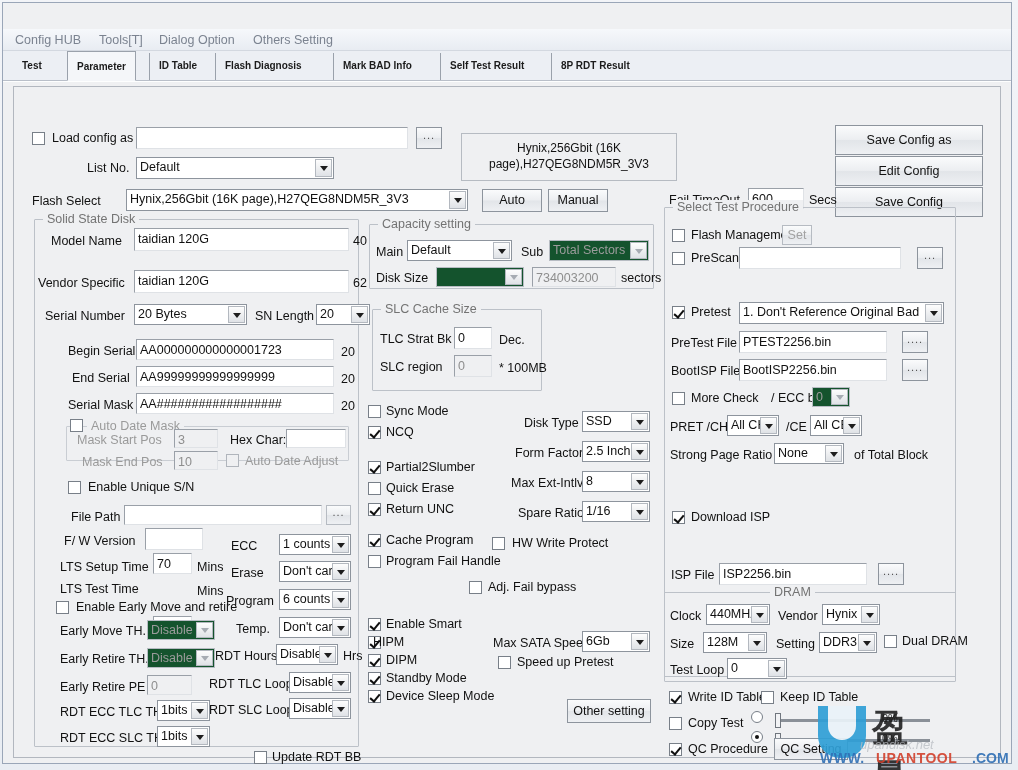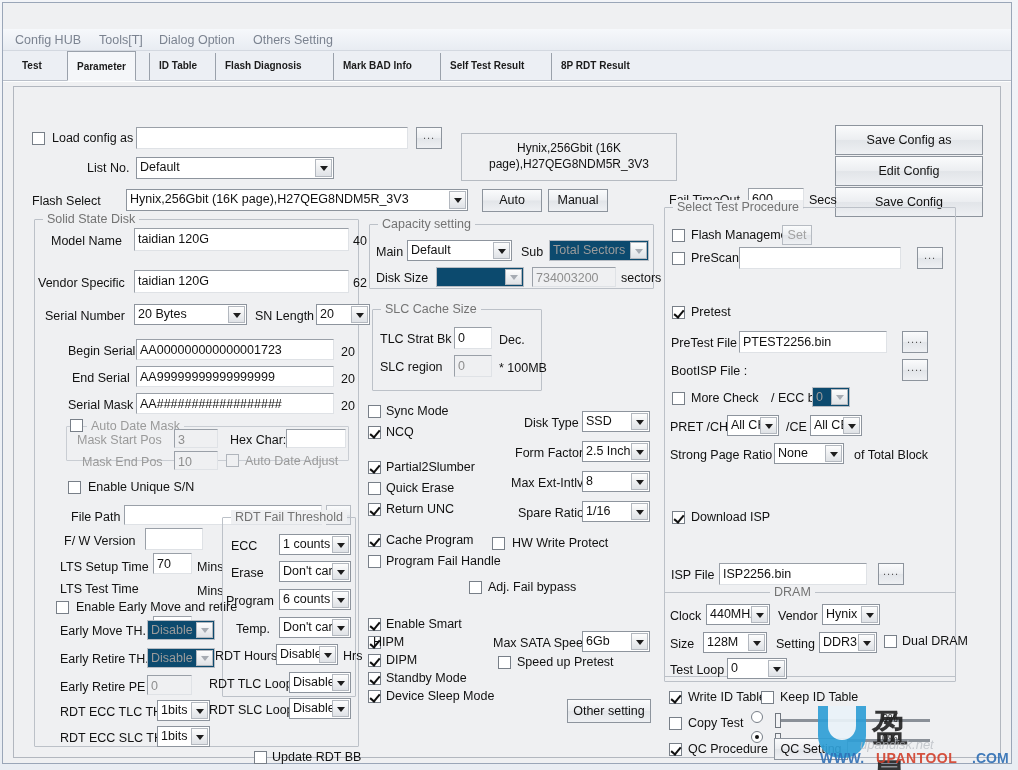--- a/index.html
+++ b/index.html
@@ -146,21 +146,21 @@
     position: absolute; right: 1px; top: 1px;
     width: 17px; bottom: 1px;
     background: linear-gradient(180deg,#fdfdfd,#dfe2e6);
     border: 1px solid #b3b8bf;
   }
   .combo .arrow:after {
     content: ""; position: absolute; left: 4px; top: 50%; margin-top: -2px;
     border-left: 4px solid transparent; border-right: 4px solid transparent;
     border-top: 5px solid #1d1d1d;
   }
-  .combo.dis { background: #0c4a6e; color: #9b9b9b; border-color: #b7bcc3; }
+  .combo.dis { background: #14532d; color: #9b9b9b; border-color: #b7bcc3; }
   .combo.dis .arrow:after { border-top-color: #a7acb3; }
   .btn {
     position: absolute;
     background: linear-gradient(180deg,#fafbfc 0%,#eceef1 48%,#e2e5e9 52%,#eef0f3 100%);
     border: 1px solid #8d949d;
     font-size: 12.5px; color: #111;
     text-align: center;
     line-height: 1;
     display: flex; align-items: center; justify-content: center;
     white-space: nowrap;
@@ -399,23 +399,20 @@
           <span>1bits</span>
           <span class="arrow"></span>
         </div>
 
         <div class="lbl" style="left:46px; top:644px;">RDT ECC SLC TH</div>
         <div class="combo" style="left:143px; top:639px; width:53px; height:21px;">
           <span>1bits</span>
           <span class="arrow"></span>
         </div>
 
-        <div class="group" style="left:208px; top:430px; width:134px; height:180px;">
-          <div class="gtitle">RDT Fail Threshold</div>
-        </div>
         <div class="lbl" style="left:217px; top:452px;">ECC</div>
         <div class="combo" style="left:265px; top:447px; width:72px; height:21px;">
           <span>1 counts</span>
           <span class="arrow"></span>
         </div>
         <div class="lbl" style="left:217px; top:479px;">Erase</div>
         <div class="combo" style="left:265px; top:474px; width:72px; height:21px;">
           <span>Don't care</span>
           <span class="arrow"></span>
         </div>
@@ -555,26 +552,31 @@
         <div class="lbl" style="left:677px; top:141px;">Flash Management</div>
         <div class="btn dis" style="left:768px; top:138px; width:30px; height:20px;">Set</div>
 
         <div class="chk" style="left:658px; top:165px;"></div>
         <div class="lbl" style="left:677px; top:164px;">PreScan</div>
         <div class="txt" style="left:725px; top:160px; width:162px; height:22px;"></div>
         <div class="btn dots" style="left:903px; top:160px; width:26px; height:22px;">...</div>
 
         <div class="chk on" style="left:658px; top:219px;"></div>
         <div class="lbl" style="left:677px; top:218px;">Pretest</div>
+        <div class="combo" style="left:725px; top:215px; width:205px; height:22px;">
+          <span>1. Don't Reference Original Bad</span>
+          <span class="arrow"></span>
+        </div>
 
         <div class="lbl" style="left:657px; top:249px;">PreTest File :</div>
         <div class="txt" style="left:725px; top:244px; width:148px; height:22px;">PTEST2256.bin</div>
         <div class="btn dots" style="left:888px; top:244px; width:26px; height:22px;">....</div>
 
         <div class="lbl" style="left:657px; top:277px;">BootISP File :</div>
+        <div class="txt" style="left:725px; top:272px; width:148px; height:22px;">BootISP2256.bin</div>
         <div class="btn dots" style="left:888px; top:272px; width:26px; height:22px;">....</div>
 
         <div class="chk" style="left:658px; top:305px;"></div>
         <div class="lbl" style="left:677px; top:304px;">More Check</div>
         <div class="lbl" style="left:757px; top:304px;">/ ECC bits</div>
         <div class="combo dis" style="left:798px; top:300px; width:38px; height:20px;">
           <span>0</span>
           <span class="arrow"></span>
         </div>
 

